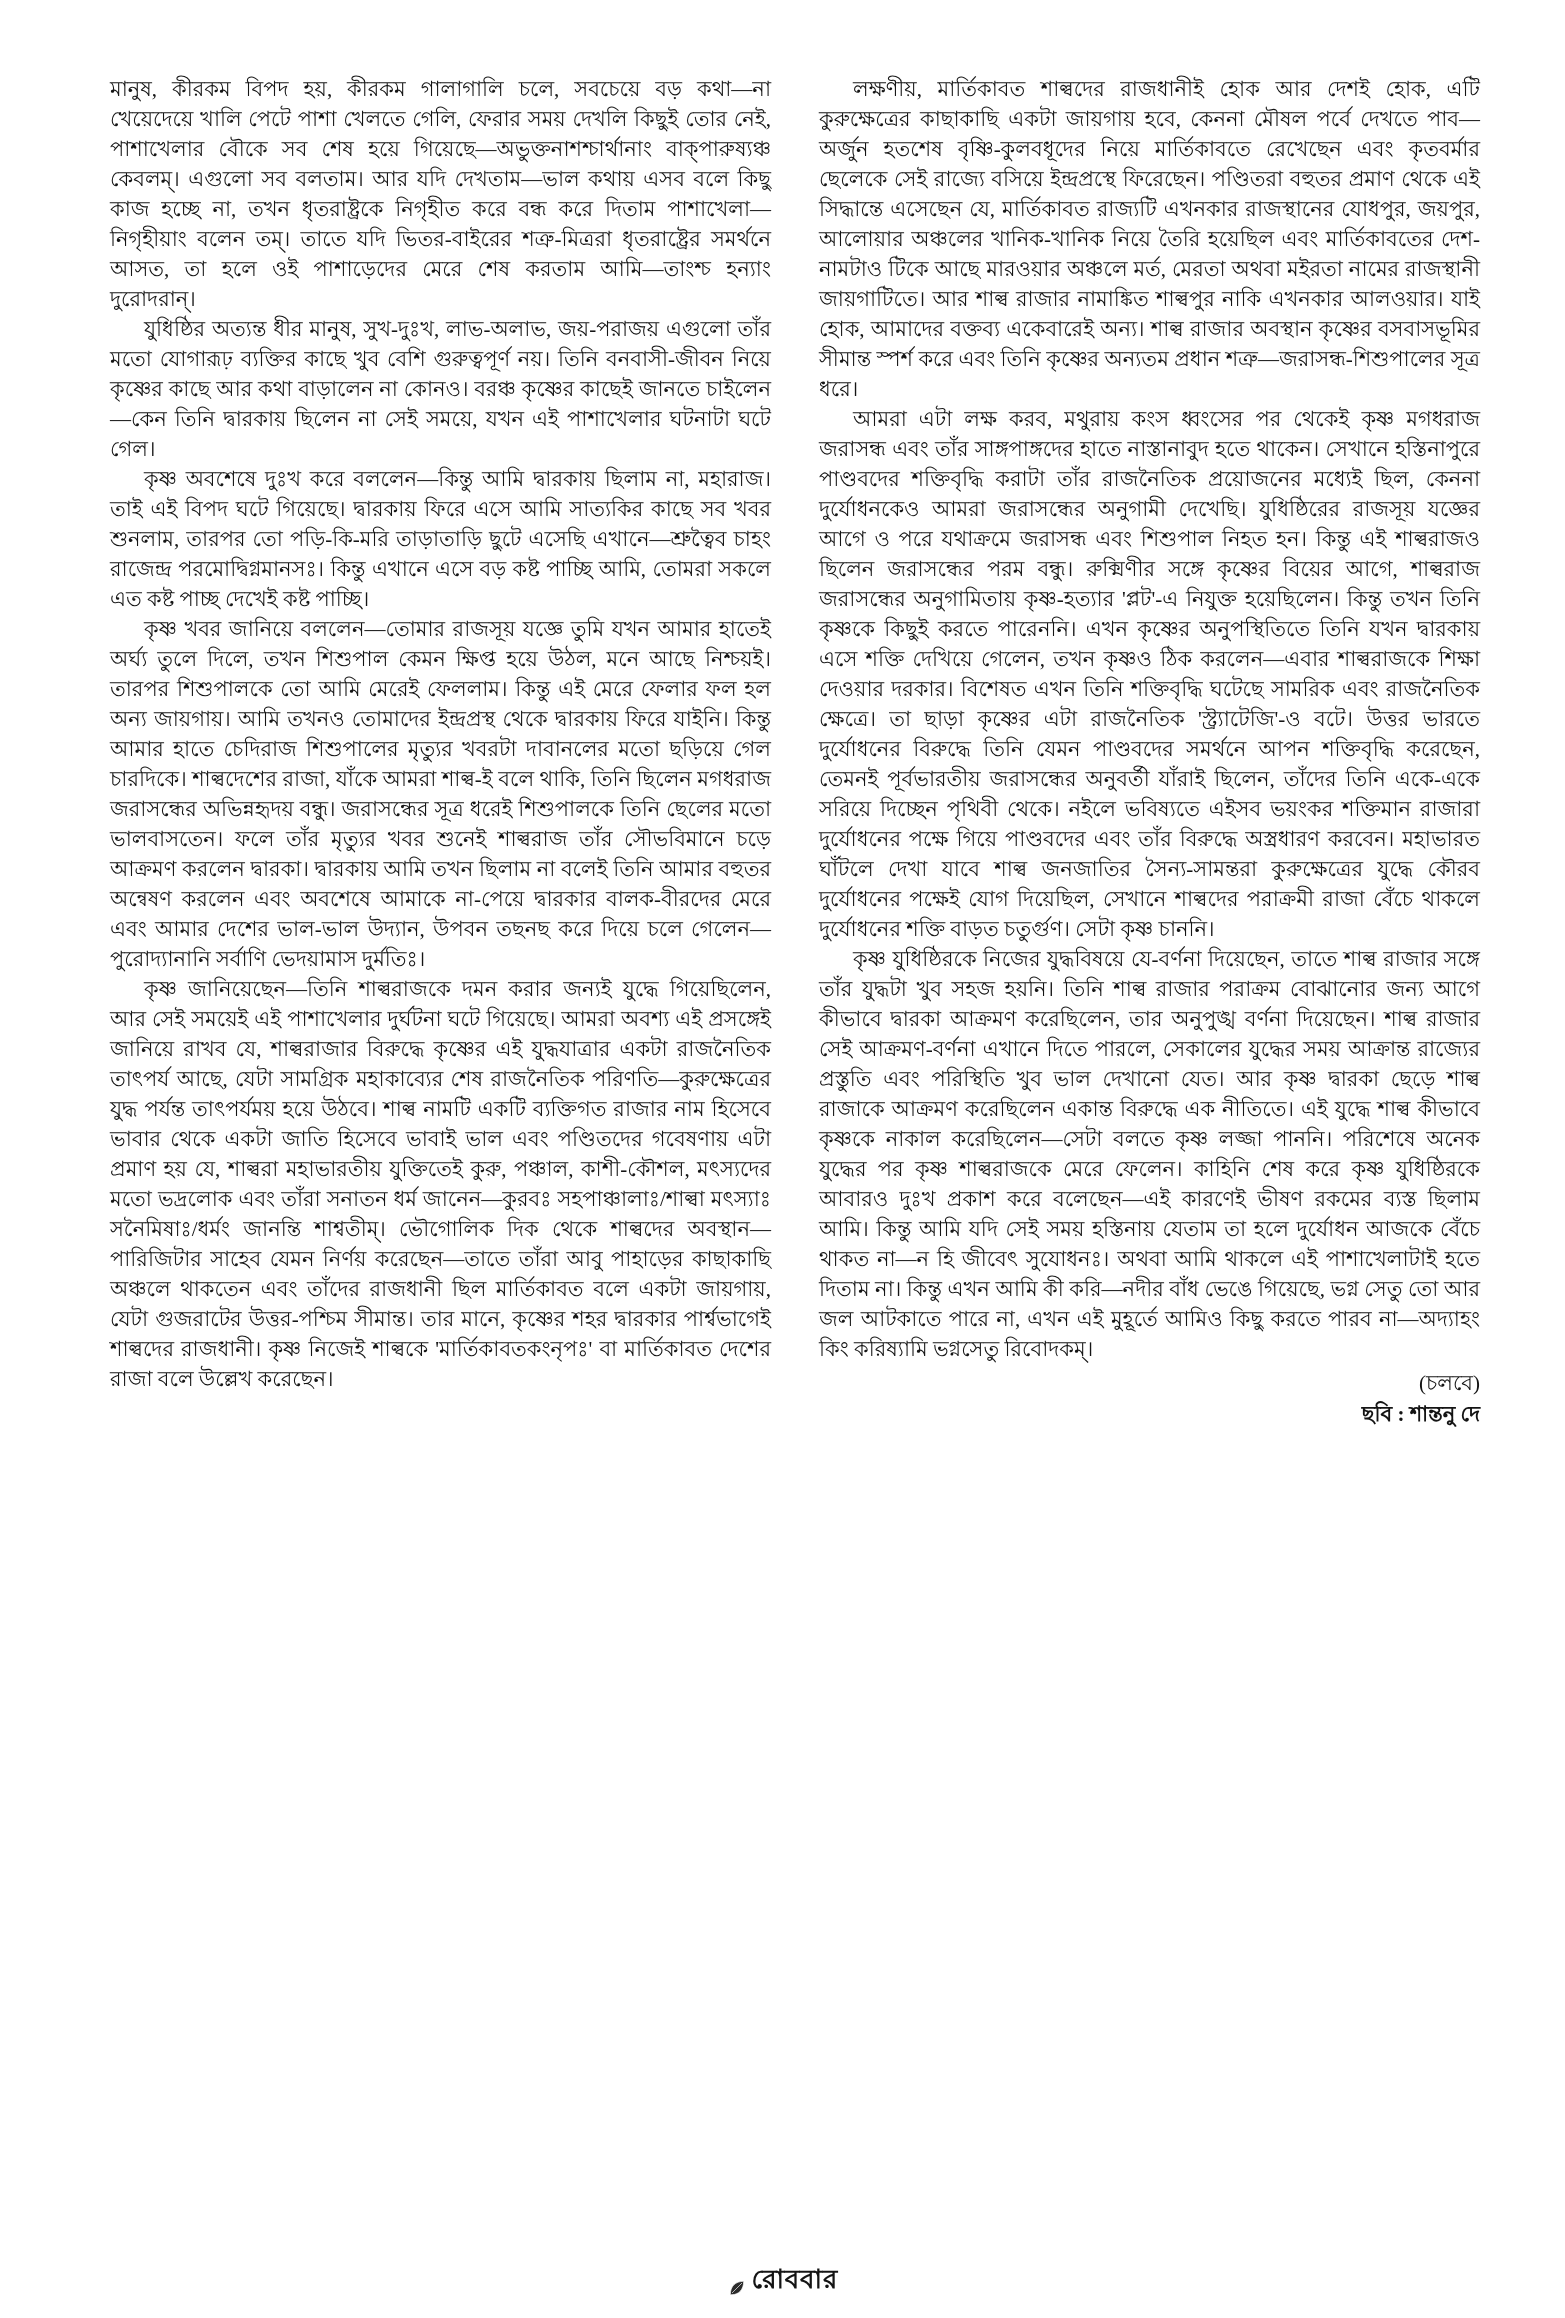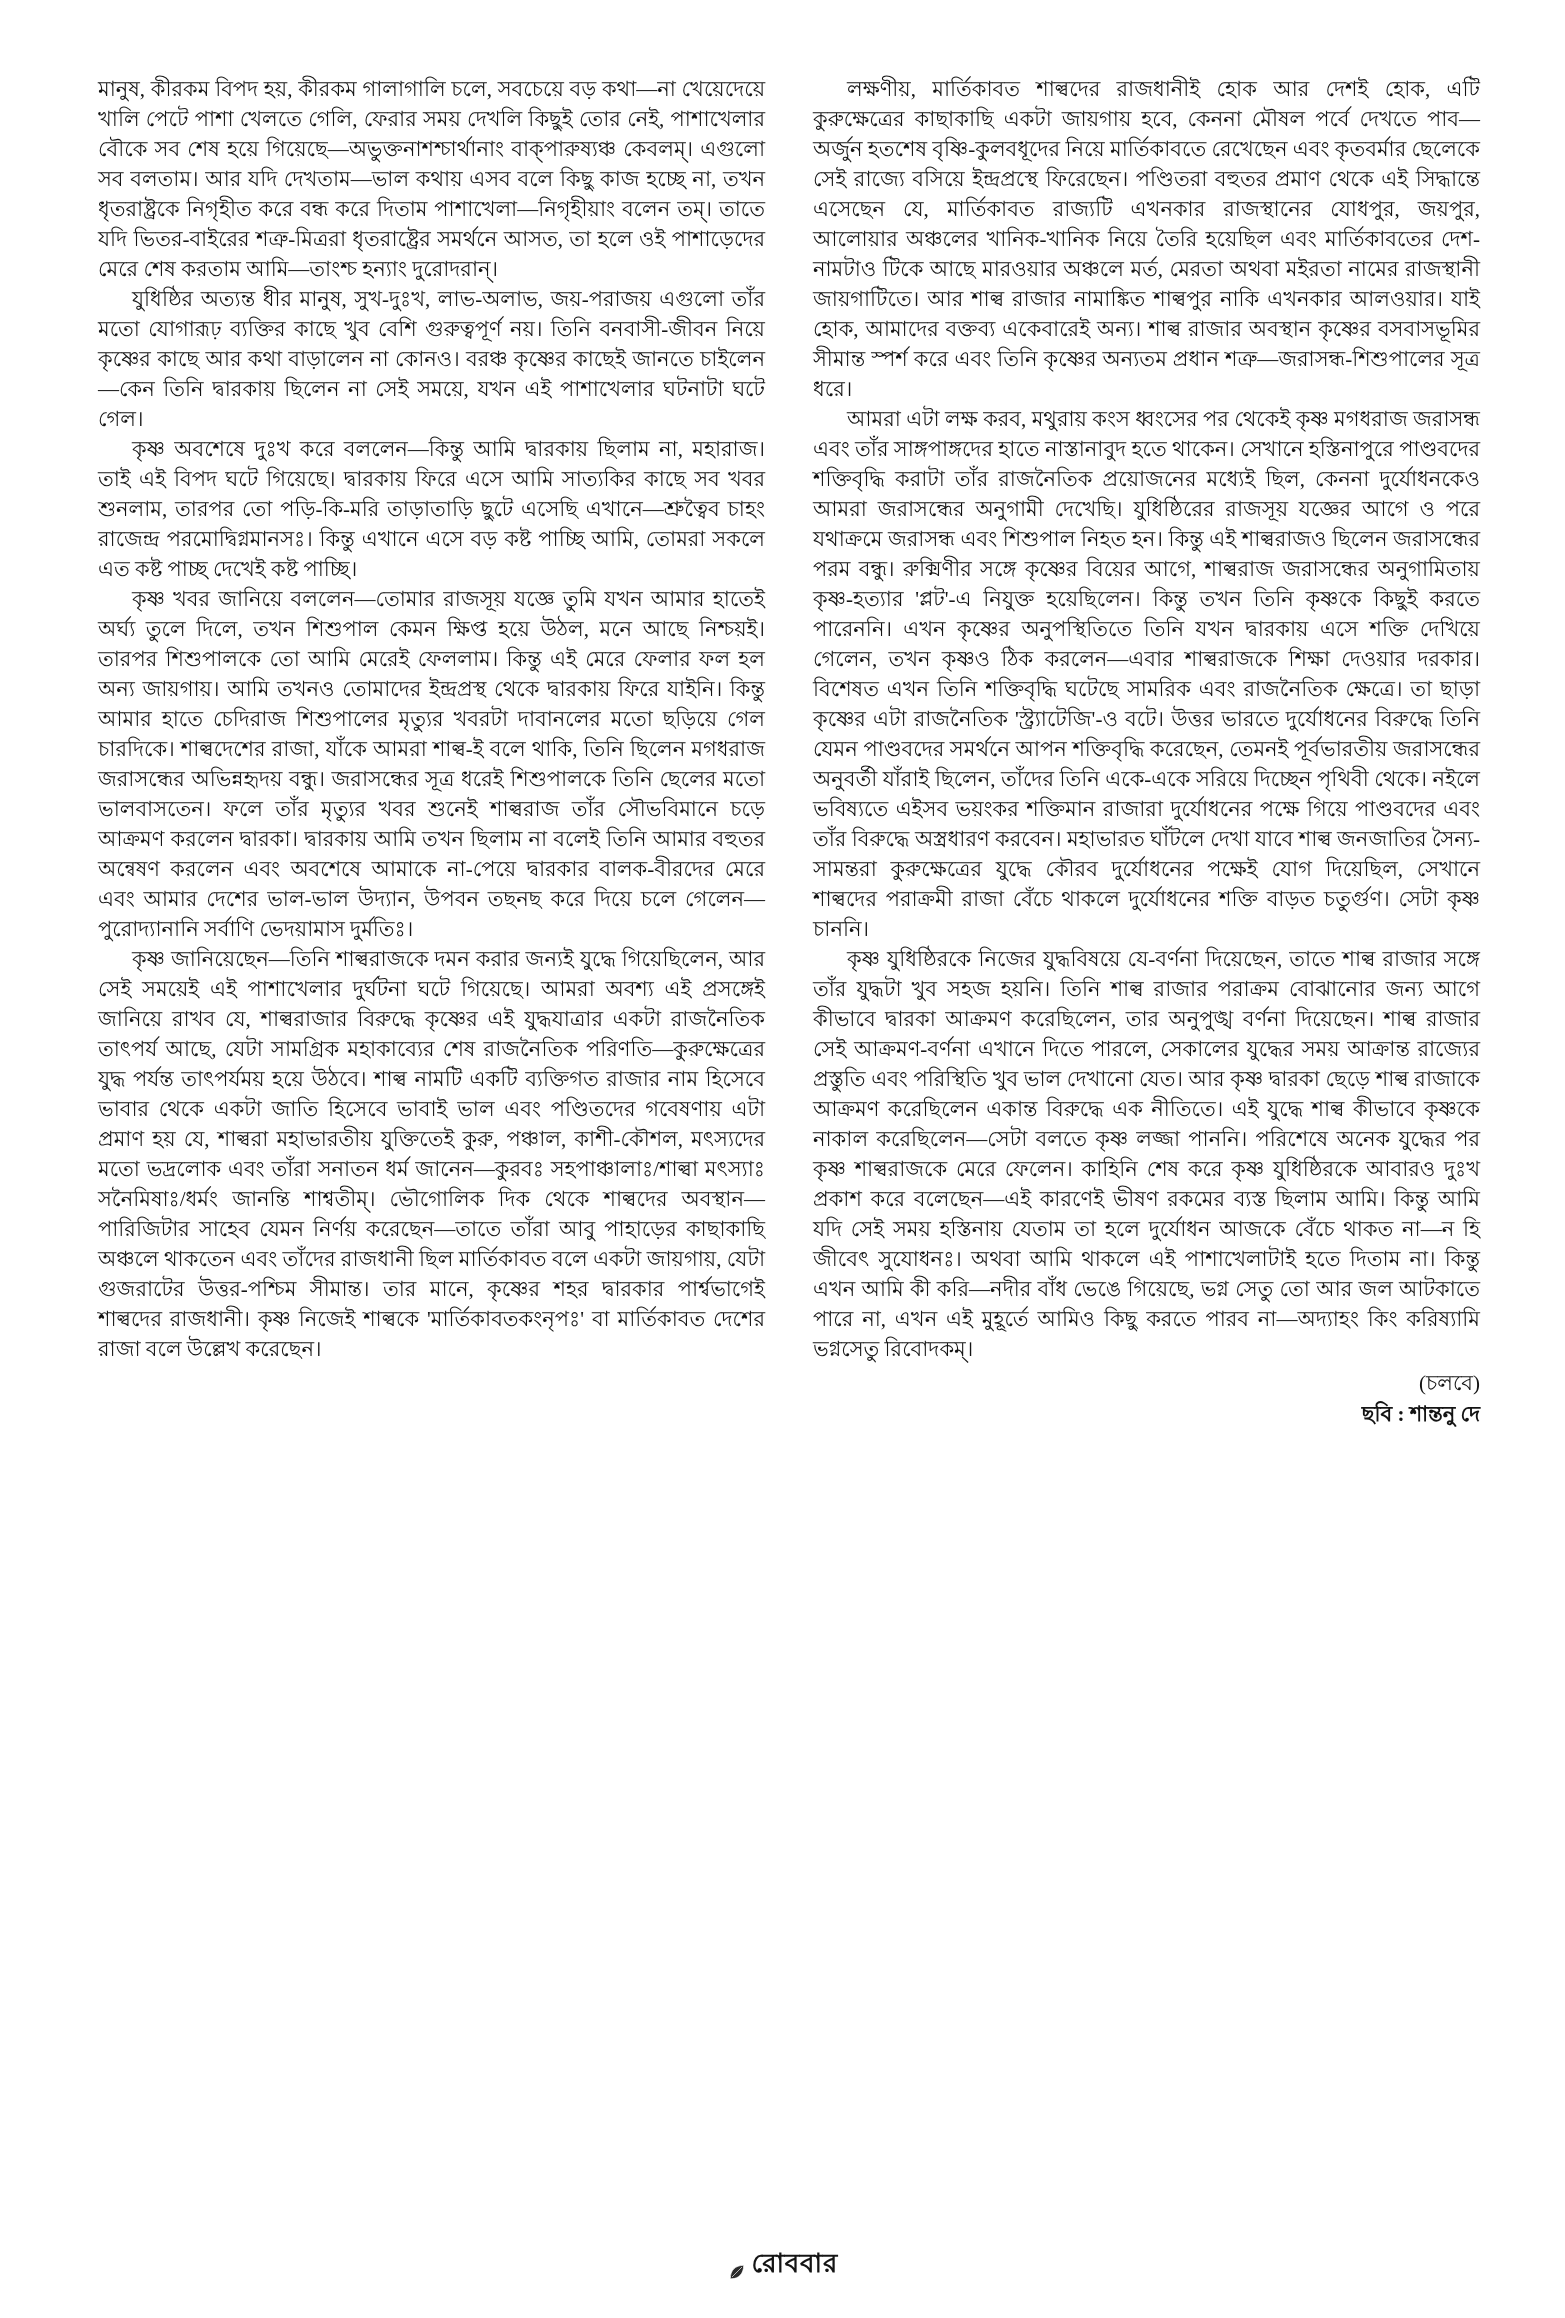--- a/index.html
+++ b/index.html
@@ -14,21 +14,21 @@
     margin: 0 auto;
     background: #ffffff;
     box-sizing: border-box;
     font-family: "Liberation Serif", "DejaVu Serif", serif;
     color: #141414;
     overflow: hidden;
   }
   .columns {
     position: absolute;
     top: 74px;
-    left: 98px;
+    left: 110px;
     right: 85px;
     display: flex;
     gap: 48px;
   }
   .col {
     flex: 1 1 0;
     min-width: 0;
   }
   .para {
     margin: 0;
@@ -51,21 +51,21 @@
   }
   .photo-credit {
     font-size: 21px;
     line-height: 31px;
     font-weight: bold;
   }
   .footer {
     position: absolute;
     left: 0;
     right: 0;
-    bottom: 28px;
+    bottom: 12px;
     text-align: center;
   }
   .magazine-name-wrap {
     display: inline-flex;
     align-items: flex-end;
     gap: 4.6px;
     justify-content: center;
   }
   .leaf-icon {
     display: inline-block;

